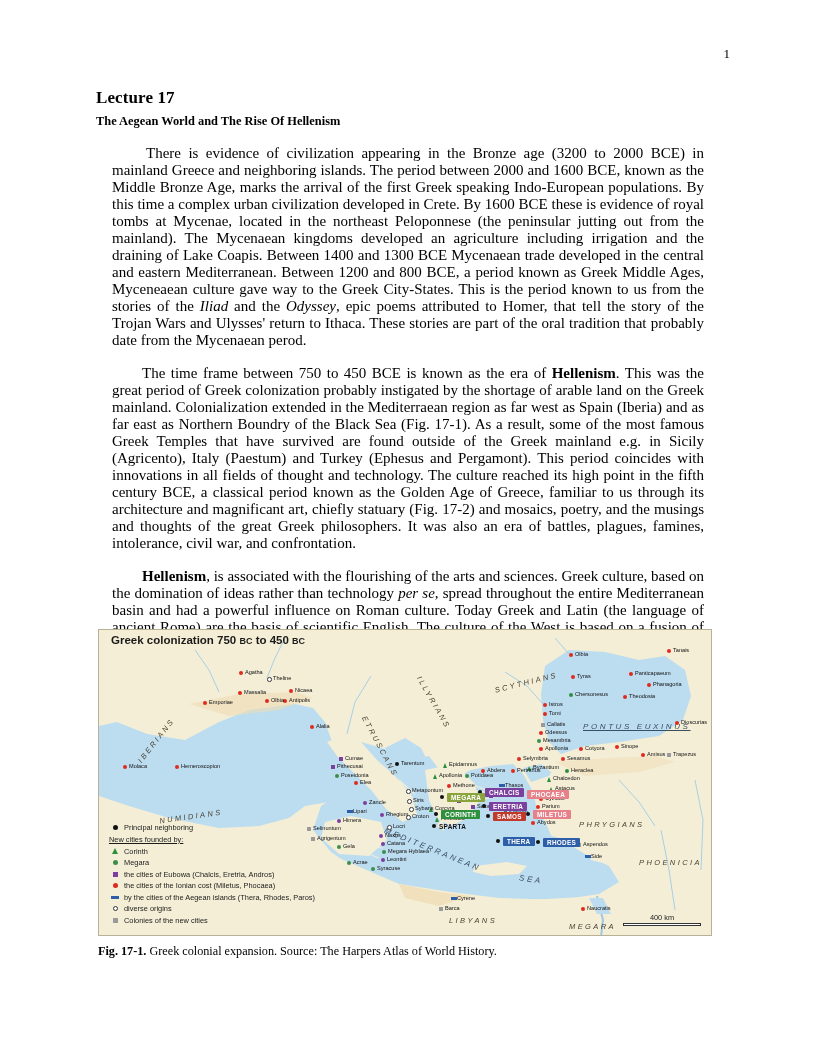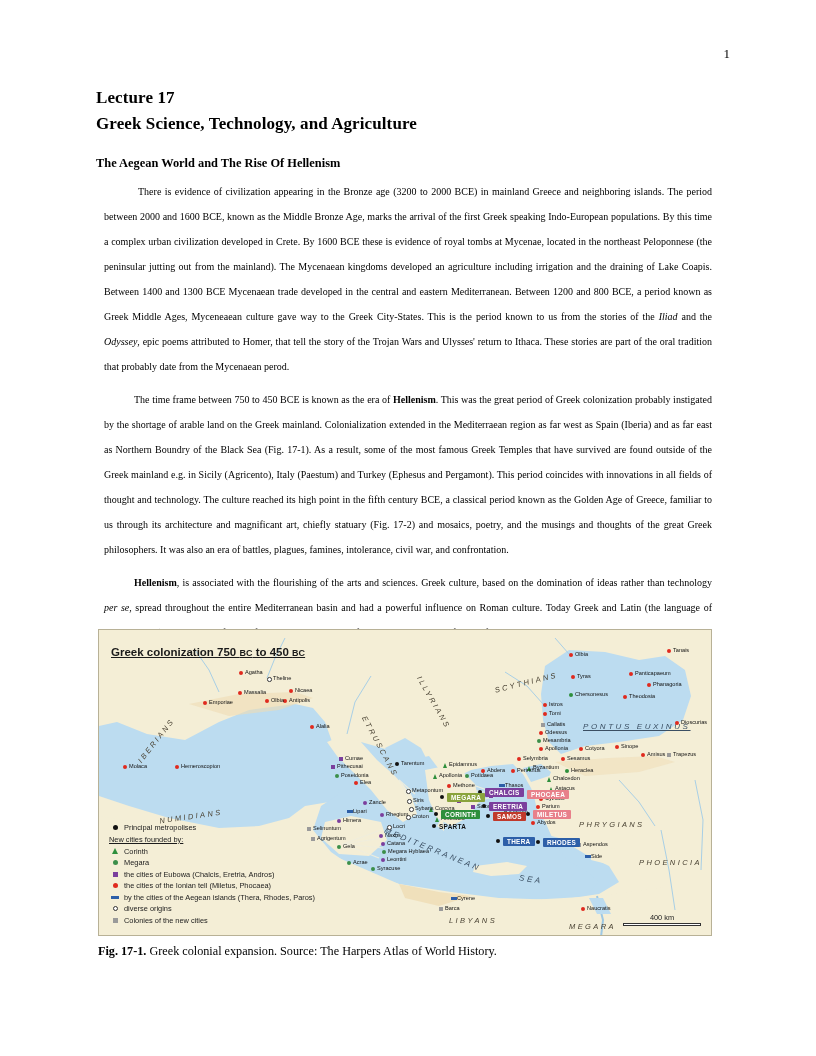--- a/index.html
+++ b/index.html
@@ -43,23 +43,23 @@
     font-weight: bold;
     margin: 0 0 22px 0;
     letter-spacing: 0.1px;
   }
   h2.section-head {
     font-size: 12.4px;
     font-weight: bold;
     margin: 0 0 2px 0;
   }
   p.body {
-    font-size: 10px;
-    line-height: 25px;
-    margin: 8px;
+    font-size: 15px;
+    line-height: 17px;
+    margin: 16px;
     text-align: justify;
     text-indent: 34px;
     hyphens: auto;
     -webkit-hyphens: auto;
   }
   p.body.tight { text-indent: 30px; }
   .bold { font-weight: bold; }
   .ital { font-style: italic; }
 
   
@@ -73,27 +73,26 @@
     position: relative;
     width: 614px;
     height: 307px;
     background: #f2ecd2;
     border: 1px solid #b8b196;
     overflow: hidden;
     font-family: "Liberation Sans", sans-serif;
   }
   .map-title {
     position: absolute;
-    left: 12px; top: 16px;
+    left: 12px; top: 4px;
     font-size: 11.5px;
     font-weight: bold;
     color: #1a1a1a;
     z-index: 40;
     white-space: nowrap;
-    text-decoration: underline;
   }
   .map-title .bc { font-size: 9px; }
 
   .region-label {
     position: absolute;
     font-size: 7.5px;
     font-style: italic;
     color: #4a4334;
     letter-spacing: 2.4px;
     white-space: nowrap;
@@ -229,21 +228,20 @@
 </head>
 <body>
 
 <div class="page">
 
   <div class="page-number">1</div>
 
   <div class="content">
 
     <h1 class="lecture-no">Lecture 17</h1>
-    <h1 class="lecture-title">Greek Science, Technology, and Agriculture</h1>
 
     <h2 class="section-head">The Aegean World and The Rise Of Hellenism</h2>
 
     <p class="body"><span>There is evidence of civilization appearing in the Bronze age (3200 to 2000 BCE) in mainland Greece and neighboring islands.  The period between 2000 and 1600 BCE, known as the Middle Bronze Age, marks the arrival of the first Greek speaking Indo-European populations.  By this time a complex urban civilization developed in Crete.   By 1600 BCE these is evidence of royal tombs at Mycenae, located in the northeast Peloponnese (the peninsular jutting out from the mainland).   The Mycenaean kingdoms developed an agriculture including irrigation and the draining of Lake Coapis.  Between 1400 and 1300 BCE Mycenaean trade developed in the central and eastern Mediterranean.  Between 1200 and 800 BCE, a period known as Greek Middle Ages, Myceneaean culture gave way to the Greek City-States.  This is the period known to us from the stories of the </span><span class="ital">Iliad</span><span> and the </span><span class="ital">Odyssey</span><span>, epic poems  attributed to Homer, that tell the story of the Trojan Wars and Ulysses' return to Ithaca.  These stories are part of the oral tradition that probably date from the Mycenaean perod.</span></p>
 
     <p class="body tight"><span>The time frame between 750 to 450 BCE is known as the era of </span><span class="bold">Hellenism</span><span>.  This was the great period of Greek colonization probably instigated by the shortage of arable land on the Greek mainland.   Colonialization extended in the Mediterraean region as far west as Spain (Iberia) and as far east as Northern Boundry of the Black Sea (Fig. 17-1).  As a result, some of the most famous Greek Temples that have survived are found outside of the Greek mainland e.g. in Sicily (Agricento), Italy (Paestum) and Turkey (Ephesus and Pergamont).  This period coincides with  innovations in all fields of thought and technology.  The culture reached its high point in the fifth century BCE, a classical period known as the Golden Age of Greece, familiar to us through its architecture and magnificant  art, chiefly statuary (Fig. 17-2) and mosaics, poetry, and the musings and thoughts of the great Greek philosophers.  It was also an era of battles, plagues, famines, intolerance, civil war,  and confrontation.</span></p>
 
     <p class="body tight"><span class="bold">Hellenism</span><span>, is associated with the flourishing of the arts and sciences.   Greek culture, based on the domination of ideas rather than technology </span><span class="ital">per se,</span><span> spread throughout the entire Mediterranean basin and had a powerful influence on Roman culture.  Today Greek and Latin (the language of ancient Rome) are the basis of scientific English.  The culture of the West is based on a fusion of Greek culture, Babylonian and</span></p>
 
   </div>
@@ -528,21 +526,21 @@
           <span class="dot" style="left: 397px; top: 209px; background: rgb(17, 17, 17);"></span>
           <div class="metro" style="left: 444px; top: 208px; background: rgb(45, 95, 168); color: rgb(255, 255, 255);">RHODES</div>
           <span class="dot" style="left: 437px; top: 210px; background: rgb(17, 17, 17);"></span>
         </div>
 
       <div class="legend">
         <div class="legend-row">
           <span class="legend-sym">
               <span class="sym-dot" style="background:#111"></span>
             </span>
-          <span>Principal metropolises</span>
+          <span>Principal neighboring</span>
         </div>
         <div class="legend-row heading">
           <span>New cities founded by:</span>
         </div>
         <div id="legend-items">
             <div class="legend-row">
               <span class="legend-sym">
                 <span class="sym-tri" style="border-bottom: 6px solid rgb(46, 143, 60);"></span>
               </span>
               <span>Corinth</span>
@@ -556,21 +554,21 @@
             <div class="legend-row">
               <span class="legend-sym">
                 <span class="sym-sq" style="background: rgb(123, 63, 157);"></span>
               </span>
               <span>the cities of Eubowa (Chalcis, Eretria, Andros)</span>
             </div>
             <div class="legend-row">
               <span class="legend-sym">
                 <span class="sym-dot" style="background: rgb(224, 42, 30);"></span>
               </span>
-              <span>the cities of the Ionian tell (Miletus, Phocaea)</span>
+              <span>the cities of the Ionian cost (Miletus, Phocaea)</span>
             </div>
             <div class="legend-row">
               <span class="legend-sym">
                 <span class="sym-bar" style="background: rgb(45, 95, 168);"></span>
               </span>
               <span>by the cities of the Aegean islands (Thera, Rhodes, Paros)</span>
             </div>
             <div class="legend-row">
               <span class="legend-sym">
                 <span class="sym-ring"></span>

